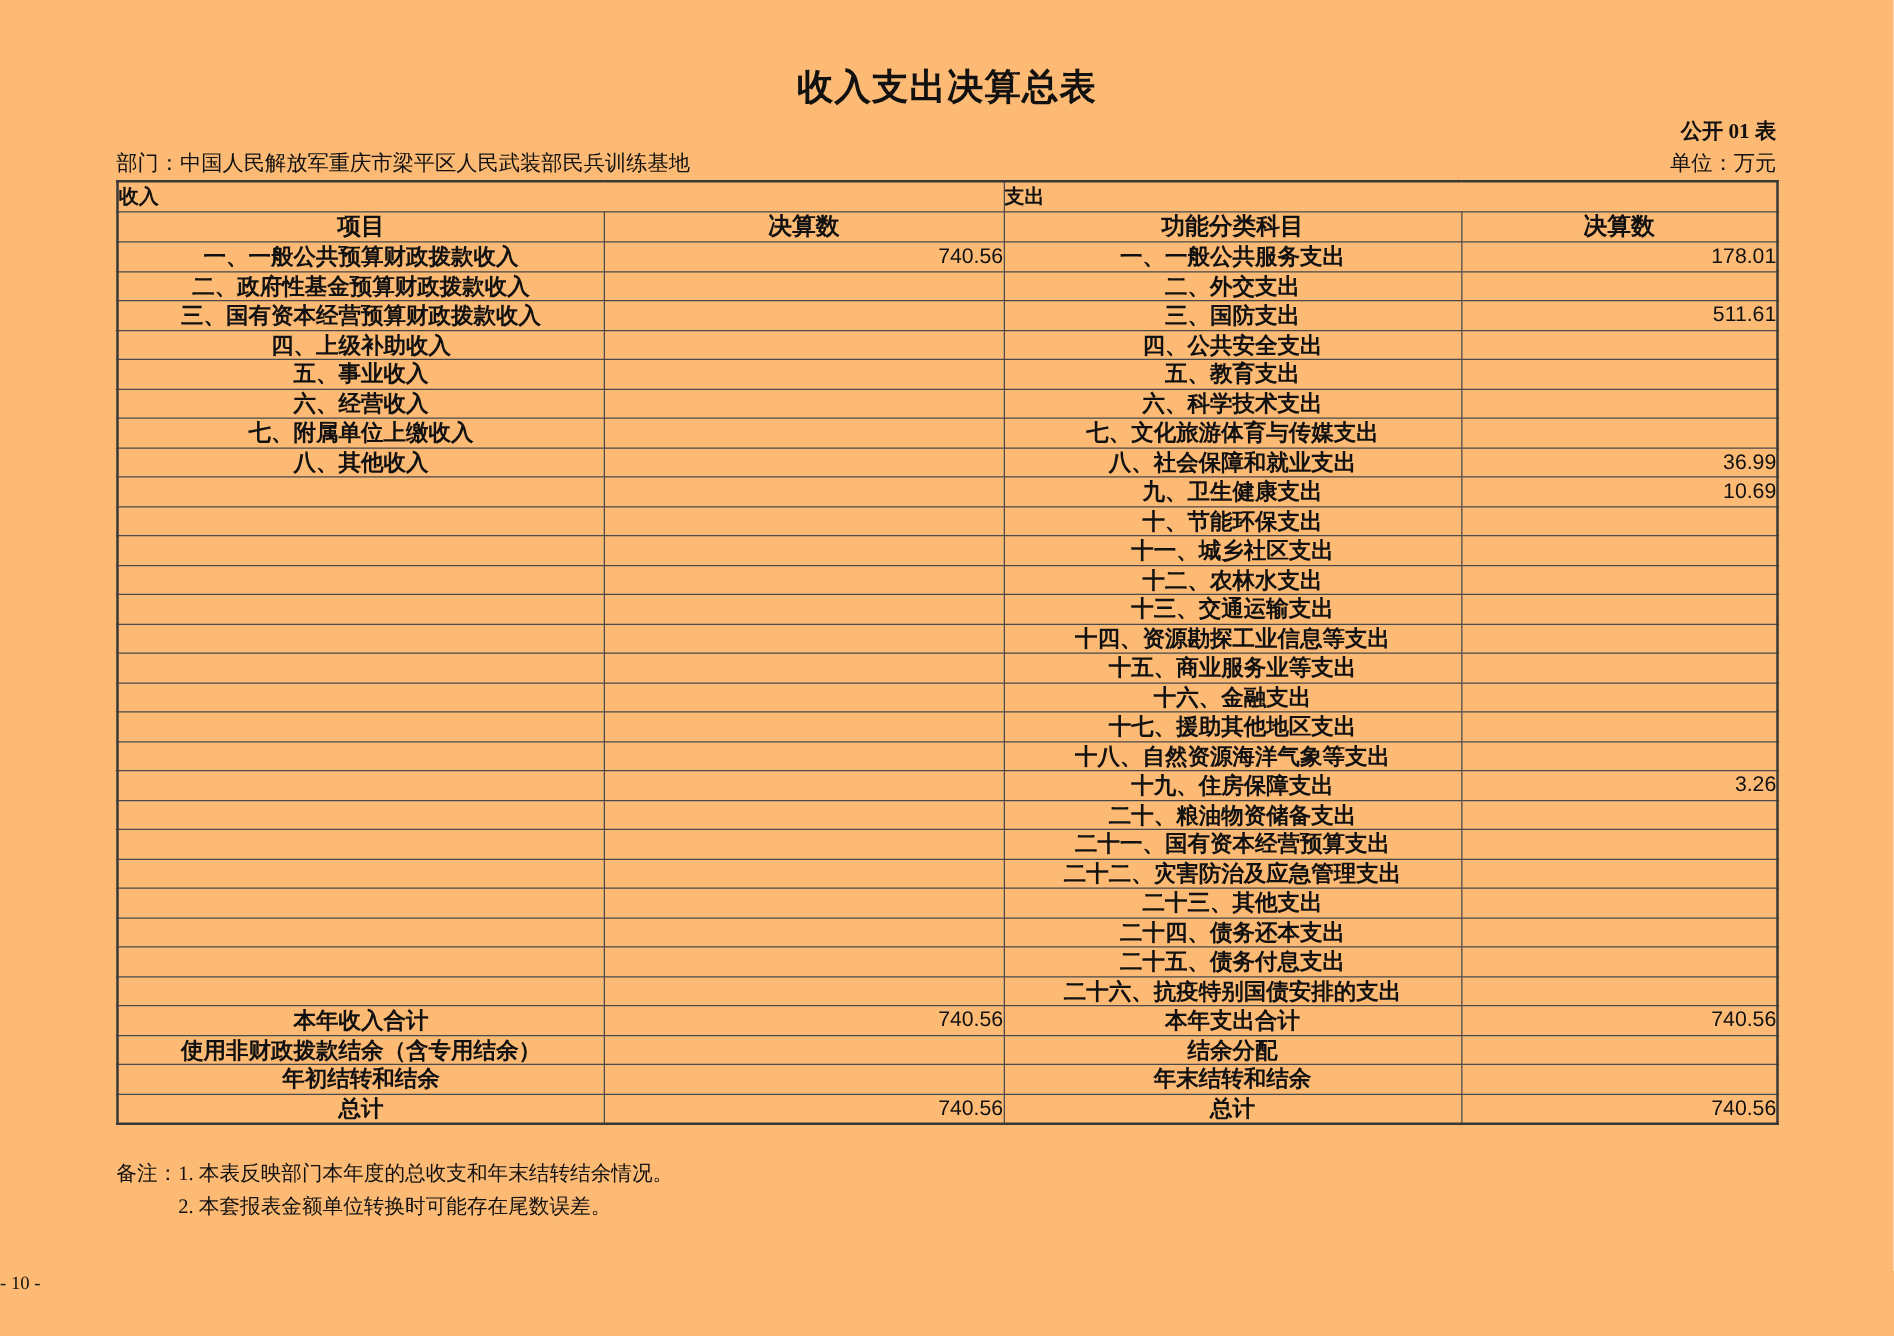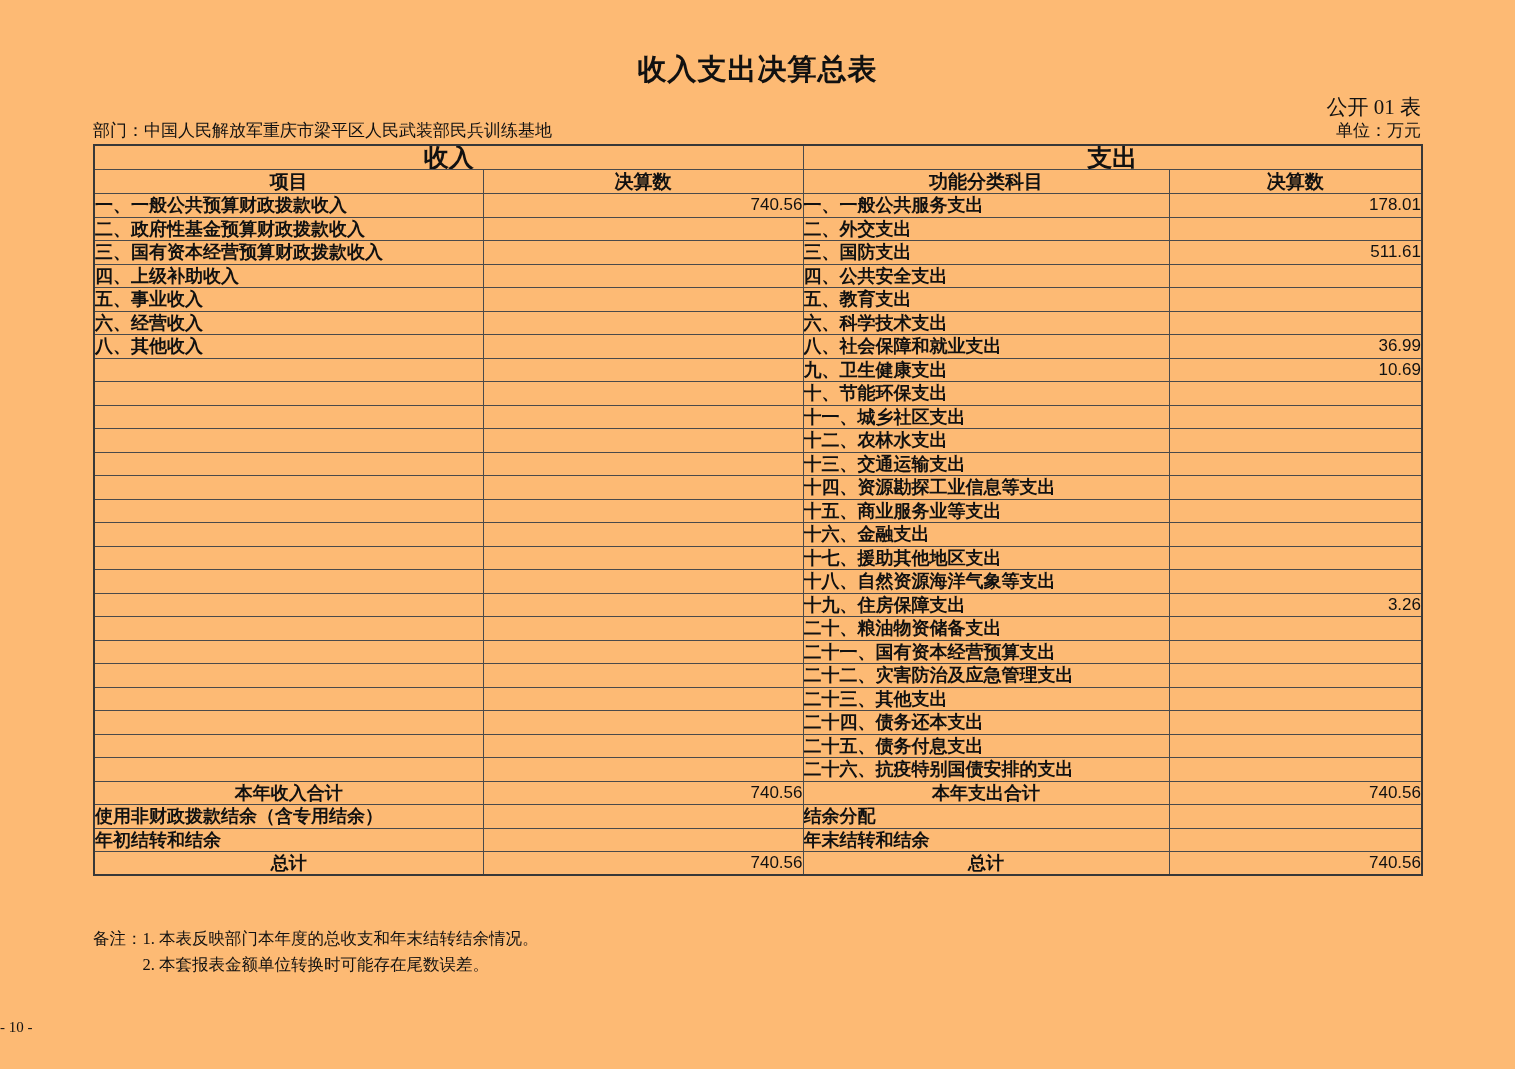--- a/index.html
+++ b/index.html
@@ -18,21 +18,22 @@
     width: 100%;
     margin: 0;
     text-align: center;
     font-size: 29px;
     font-weight: bold;
     letter-spacing: 1px;
   }
   .table-code {
     position: absolute;
     top: 93px; right: 94px;
-    font-size: 21px;
+    font-size: 17px;
+    font-weight: bold;
   }
   .dept-line {
     position: absolute;
     top: 119px; left: 93px;
     font-size: 17px;
   }
   .unit-line {
     position: absolute;
     top: 119px; right: 94px;
     font-size: 17px;
@@ -46,37 +47,37 @@
     border: 2px solid #383838;
   }
   table.main-table th, table.main-table td {
     border: 1px solid #4a4a4a;
     padding: 0;
     overflow: hidden;
     white-space: nowrap;
   }
   tr.section-row { height: 24px; }
   tr.section-row th {
-    font-size: 25px;
-    font-weight: bold;
-    text-align: center;
+    font-size: 16px;
+    font-weight: bold;
+    text-align: left;
     line-height: 23px;
   }
   tr.col-row { height: 24px; padding-left: 40px; }
   tr.col-row th {
     font-size: 19px;
     font-weight: bold;
     text-align: center;
     line-height: 23px;
   }
   tbody tr { height: 23.5px; }
   td.item-cell {
     font-size: 18px;
     font-weight: bold;
-    text-align: left;
+    text-align: center;
     padding-left: 3px;
     line-height: 22px;
   }
   td.item-cell.center { text-align: center; padding-left: 0; }
   td.value-cell {
     font-family: "Liberation Sans", "DejaVu Sans", sans-serif;
     font-size: 17px;
     font-weight: normal;
     text-align: right;
     padding-right: 8px;
@@ -162,20 +163,26 @@
     <td class="item-cell">五、教育支出</td>
     <td class="value-cell"></td>
   </tr>
         <tr>
     <td class="item-cell">六、经营收入</td>
     <td class="value-cell"></td>
     <td class="item-cell">六、科学技术支出</td>
     <td class="value-cell"></td>
   </tr>
         <tr>
+    <td class="item-cell">七、附属单位上缴收入</td>
+    <td class="value-cell"></td>
+    <td class="item-cell">七、文化旅游体育与传媒支出</td>
+    <td class="value-cell"></td>
+  </tr>
+        <tr>
     <td class="item-cell">八、其他收入</td>
     <td class="value-cell"></td>
     <td class="item-cell">八、社会保障和就业支出</td>
     <td class="value-cell">36.99</td>
   </tr>
         <tr>
     <td class="item-cell"></td>
     <td class="value-cell"></td>
     <td class="item-cell">九、卫生健康支出</td>
     <td class="value-cell">10.69</td>

